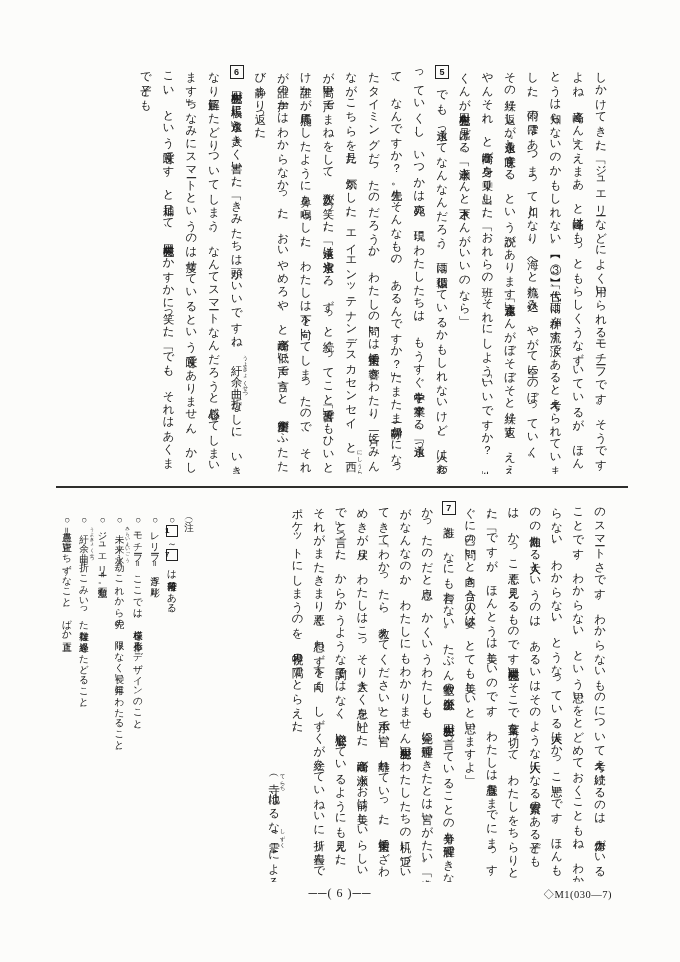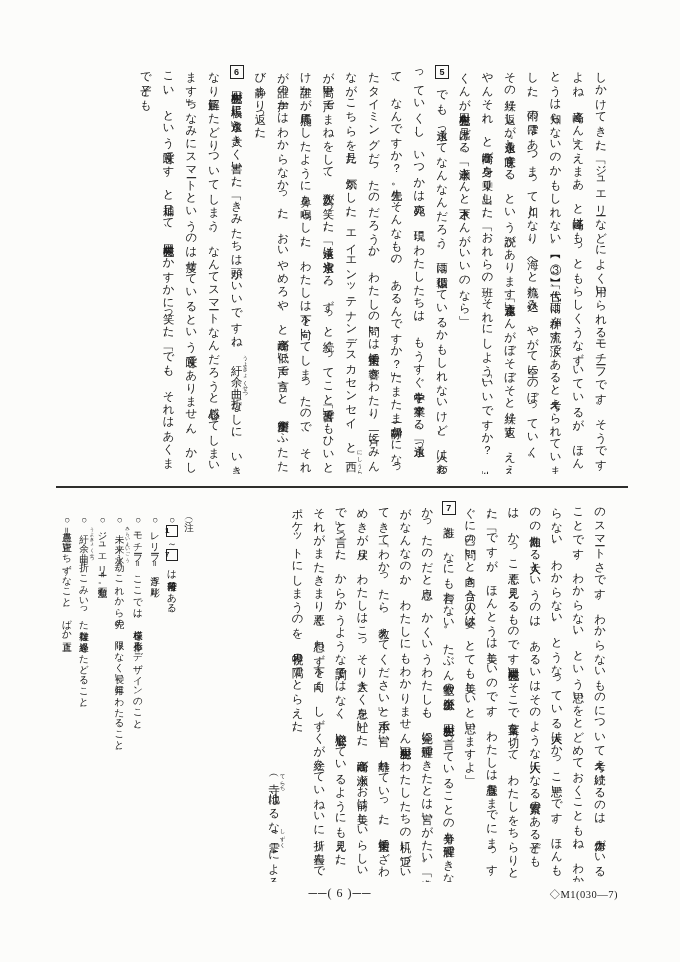--- a/index.html
+++ b/index.html
@@ -60,21 +60,21 @@
     margin:0 0 2px 0;
   }
 
   ruby rt { font-size:0.48em; letter-spacing:0; }
 
   .footer-pagenum {
     position:absolute; top:886px; left:0; width:100%;
     text-align:center; font-size:12px; letter-spacing:1px;
   }
   .footer-doccode {
-    position:absolute; top:888px; right:62px;
+    position:absolute; top:888px; right:68px;
     font-size:10.5px; letter-spacing:0.5px;margin-left:17px;
   }
 </style>
 </head>
 <body>
 
 <div class="page">
 
   <div class="top-block vtext">
       <p>しかけてきた。「ジュエリーなどによく用いられるモチーフです。そうですよね、高峰くん」ええまあ、と高峰はもっともらしくうなずいているが、ほんとうは知らないのかもしれない。【 ③ 】。「古代、雨は神々が流す涙であると考えられていました。雨の雫はあつまって川となり、海へと流れ込み、やがて空にのぼっていく。その繰り返しが『永遠』を意味する、という説があります」「永遠」森くんがぼそぼそと繰り返す。ええやんそれ、と高峰が身を乗り出した。「おれらの班、それにしよう」「いいですか？　先生」森くんが田村先生を見上げる。「永瀬さんと木下さんがいいのなら」</p>

